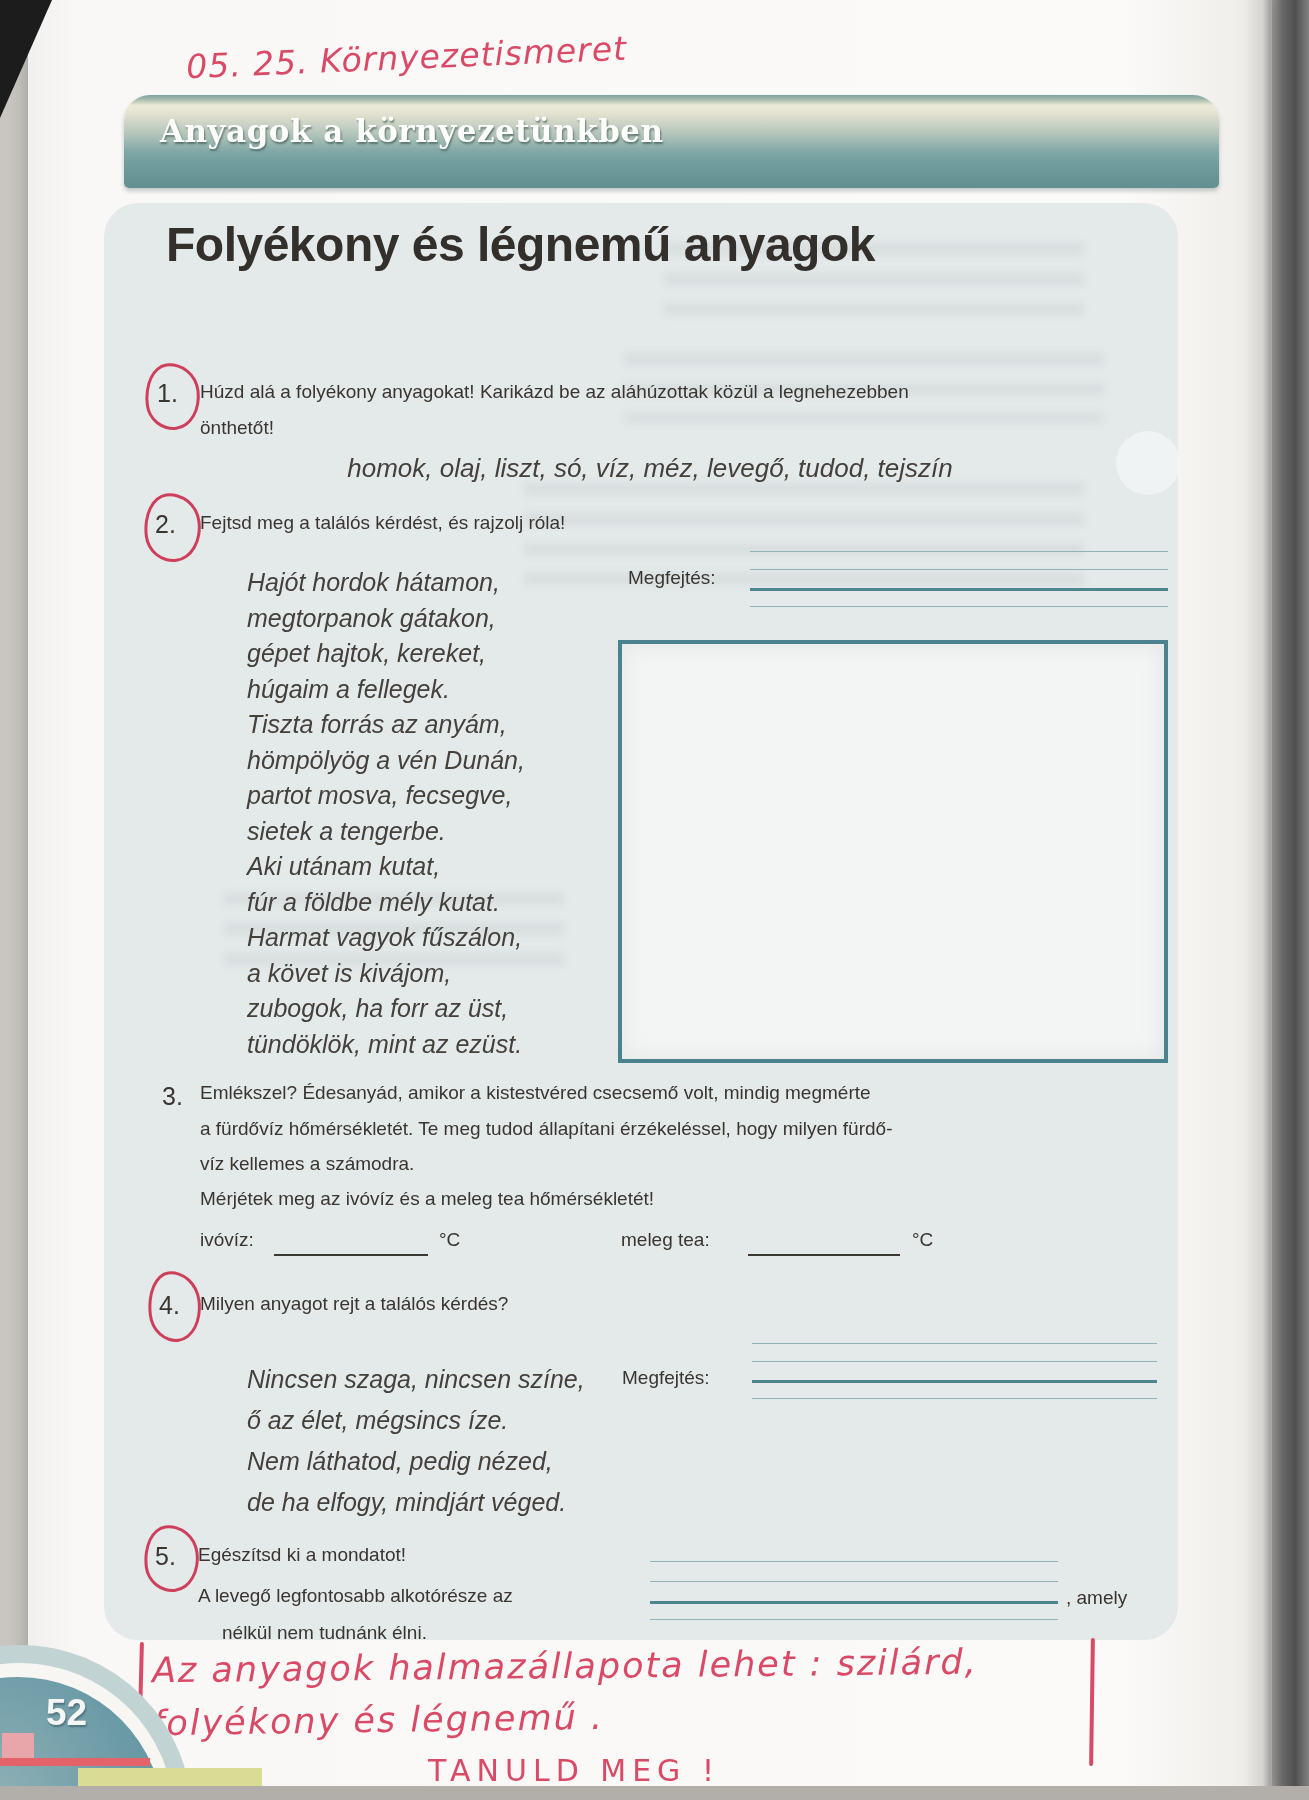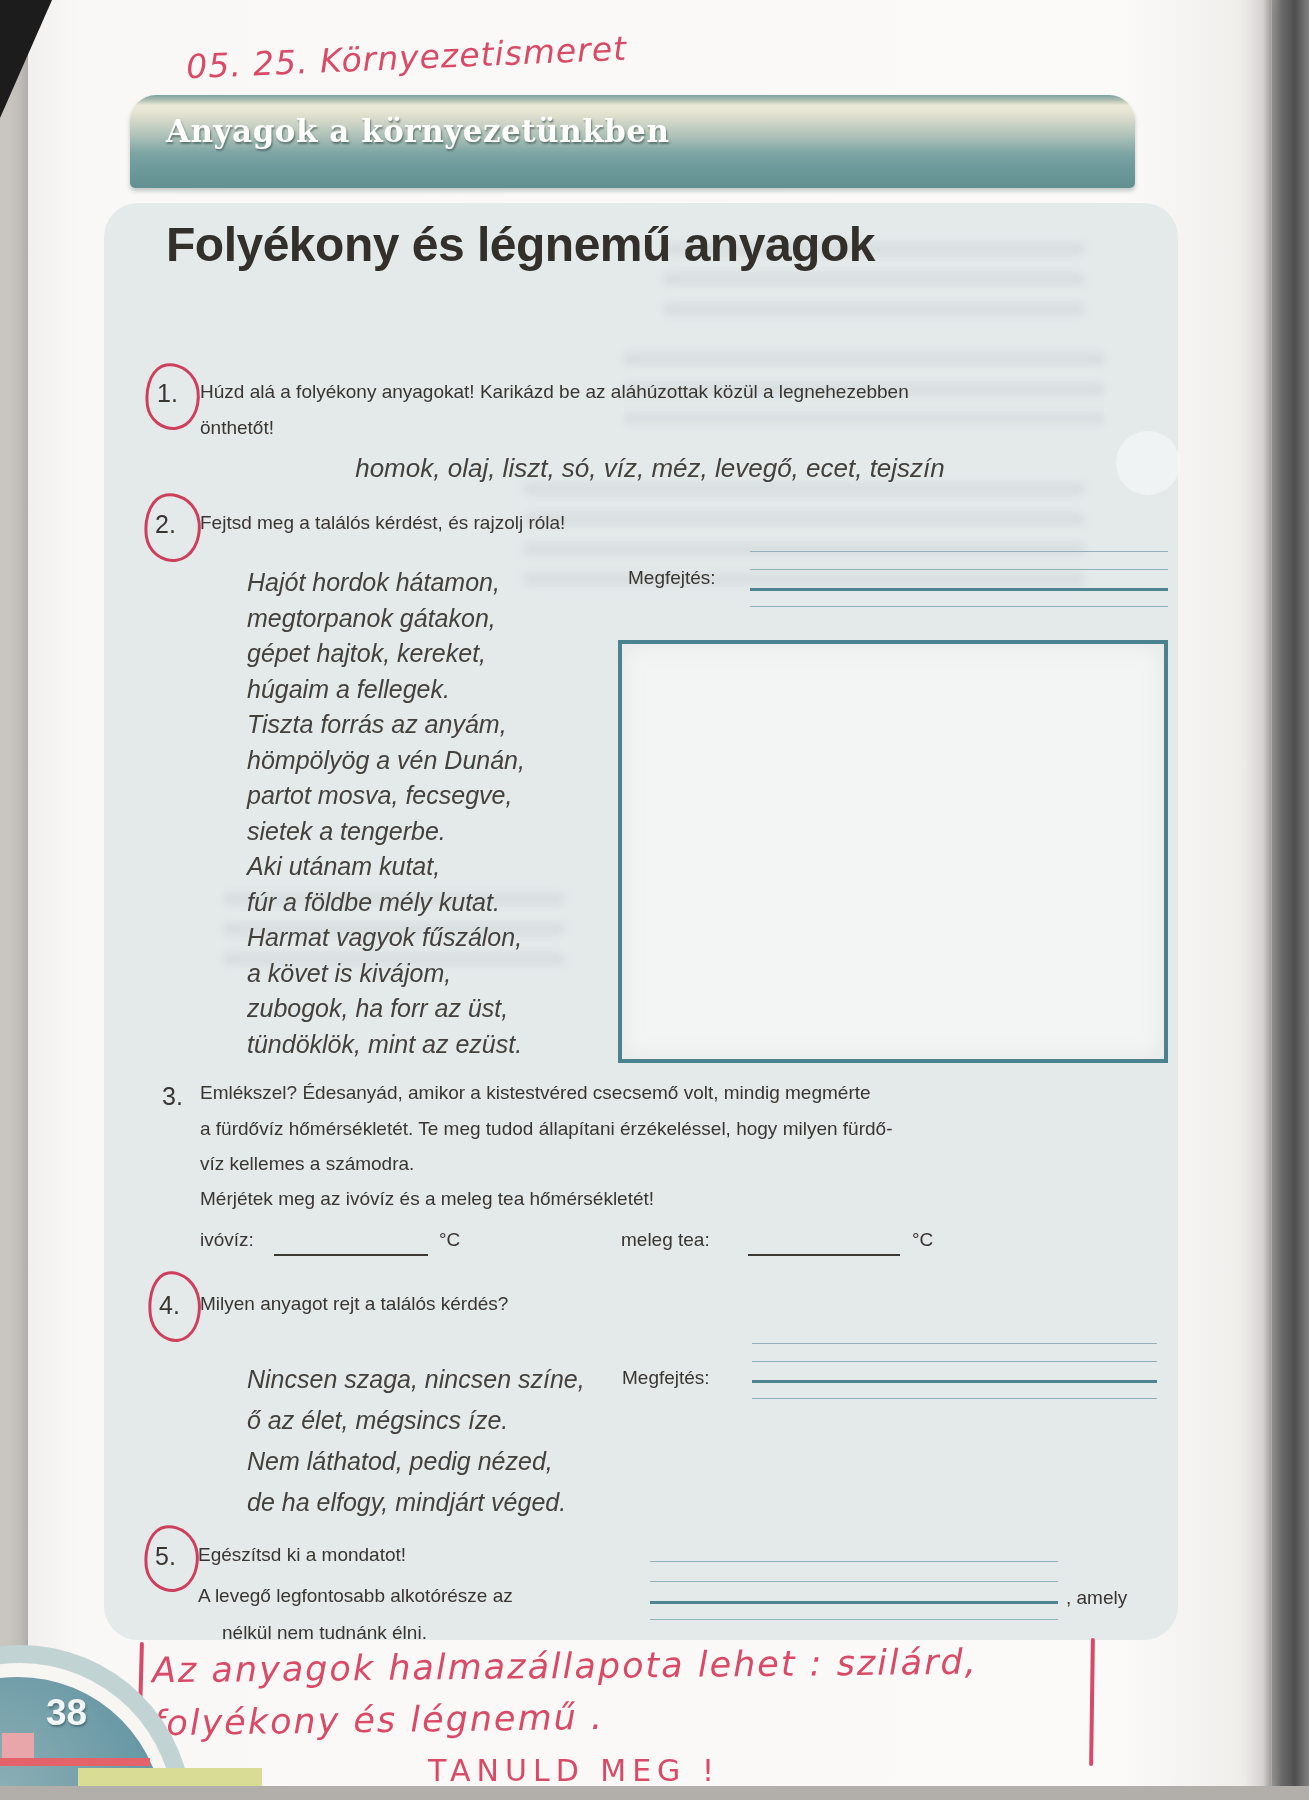--- a/index.html
+++ b/index.html
@@ -15,21 +15,21 @@
   .edge-right{position:absolute;right:0;top:0;width:46px;height:1800px;
               background:linear-gradient(90deg,rgba(60,60,60,0) 0%,#6b6b6b 40%,#4f4f4f 70%,#828282 100%);}
   .edge-bottom{position:absolute;left:0;bottom:0;width:1309px;height:14px;background:#b2afab;}
   .page-curl{position:absolute;right:38px;top:0;width:26px;height:1788px;
              background:linear-gradient(90deg,rgba(0,0,0,0) 0%,rgba(0,0,0,.12) 100%);}
   .tab-yellow{position:absolute;left:78px;top:1768px;width:184px;height:24px;background:#d9dc94;}
   .tab-pink{position:absolute;left:2px;top:1733px;width:32px;height:26px;background:#e8a6ab;}
   .tab-red{position:absolute;left:0px;top:1758px;width:150px;height:8px;background:#e4636b;}
 
   
-  .banner{position:absolute;left:130px;top:95px;width:1005px;height:93px;
+  .banner{position:absolute;left:124px;top:95px;width:1095px;height:93px;
           border-radius:26px 26px 5px 5px;
           background:linear-gradient(180deg,#7ba3a3 0%,#a9bcae 5%,#ece9d7 11%,#e3e2d0 20%,#b3c4ba 42%,#7ea6a5 62%,#6d9a9b 78%,#628f90 100%);
           box-shadow:0 3px 4px rgba(90,110,105,.35);text-decoration:underline;}
   .banner-title{position:absolute;left:36px;top:18px;color:#fdfdfb;
                 font-family:"DejaVu Serif","Liberation Serif",serif;font-weight:bold;
                 font-size:31px;letter-spacing:.5px;
                 text-shadow:1px 2px 2px rgba(55,80,75,.65);}
 
   
   .panel{position:absolute;left:104px;top:203px;width:1074px;height:1437px;
@@ -96,21 +96,21 @@
     <div class="bleed" style="left:120px;top:690px;width:340px;height:90px;"></div>
     <div class="ghost-circle" style="left:1012px;top:228px;width:64px;height:64px;"></div>
     <div class="ghost-circle" style="left:970px;top:770px;width:72px;height:72px;"></div>
 
     <div class="lesson-title">Folyékony és légnemű anyagok</div>
 
     <div class="numcircle" style="left:41px;top:160px;width:49px;height:61px;"></div>
     <div class="tasknum" style="left:53px;top:176px;">1.</div>
     <div class="body-text" style="left:96px;top:178px;">Húzd alá a folyékony anyagokat! Karikázd be az aláhúzottak közül a legnehezebben</div>
     <div class="body-text" style="left:96px;top:214px;">önthetőt!</div>
-    <div class="italic-text" style="left:96px;top:250px;width:900px;text-align:center;font-size:26px;white-space:normal;">homok, olaj, liszt, só, víz, méz, levegő, ecet, tejszín</div>
+    <div class="italic-text" style="left:96px;top:250px;width:900px;text-align:center;font-size:26px;white-space:normal;">homok, olaj, liszt, só, víz, méz, levegő, tudod, tejszín</div>
 
     <div class="numcircle" style="left:40px;top:290px;width:51px;height:63px;"></div>
     <div class="tasknum" style="left:51px;top:307px;">2.</div>
     <div class="body-text" style="left:96px;top:309px;">Fejtsd meg a találós kérdést, és rajzolj róla!</div>
 
     <div class="poem" style="left:143px;top:362px;line-height:35.5px;">
       <div>Hajót hordok hátamon,</div>
       <div>megtorpanok gátakon,</div>
       <div>gépet hajtok, kereket,</div>
       <div>húgaim a fellegek.</div>
@@ -178,21 +178,21 @@
 
   <div class="hw-bar" style="left:139px;top:1642px;height:72px;transform:rotate(1.5deg);"></div>
   <div class="hw" style="left:152px;top:1646px;font-size:35px;letter-spacing:2px;transform:rotate(-.6deg);">Az anyagok halmazállapota lehet : szilárd,</div>
   <div class="hw" style="left:152px;top:1700px;font-size:35px;letter-spacing:2px;transform:rotate(-.8deg);">folyékony és légnemű .</div>
   <div class="hw" style="left:428px;top:1753px;font-size:30px;font-style:normal;letter-spacing:6px;">TANULD MEG !</div>
   <div class="hw-bar" style="left:1090px;top:1638px;height:128px;transform:rotate(.8deg);"></div>
 
   <div class="badge-outer"></div>
   <div class="badge-gap"></div>
   <div class="badge-teal"></div>
-  <div class="badge-num">38</div>
+  <div class="badge-num">52</div>
 
   <div class="tab-pink"></div>
   <div class="tab-red"></div>
   <div class="tab-yellow"></div>
   <div class="corner-dark"></div>
   <div class="page-curl"></div>
   <div class="edge-right"></div>
   <div class="edge-bottom"></div>
 </div>
 

